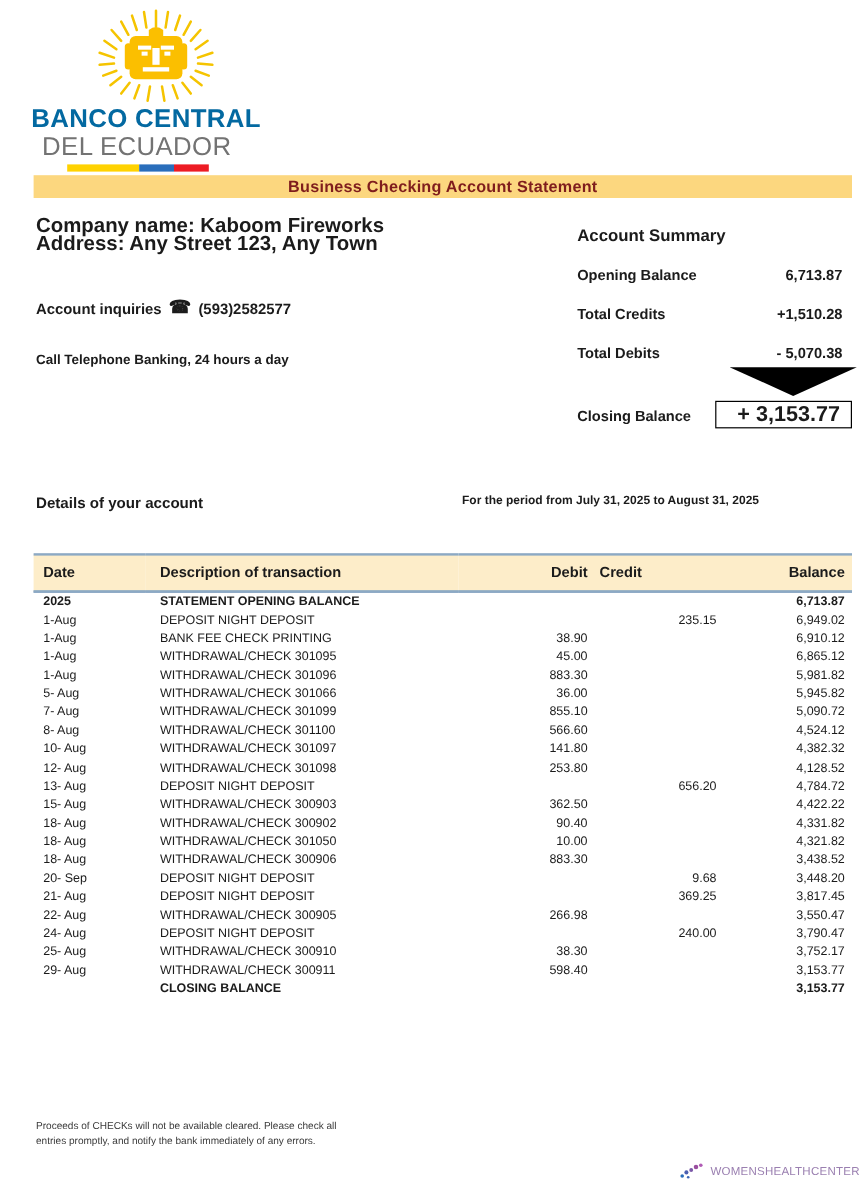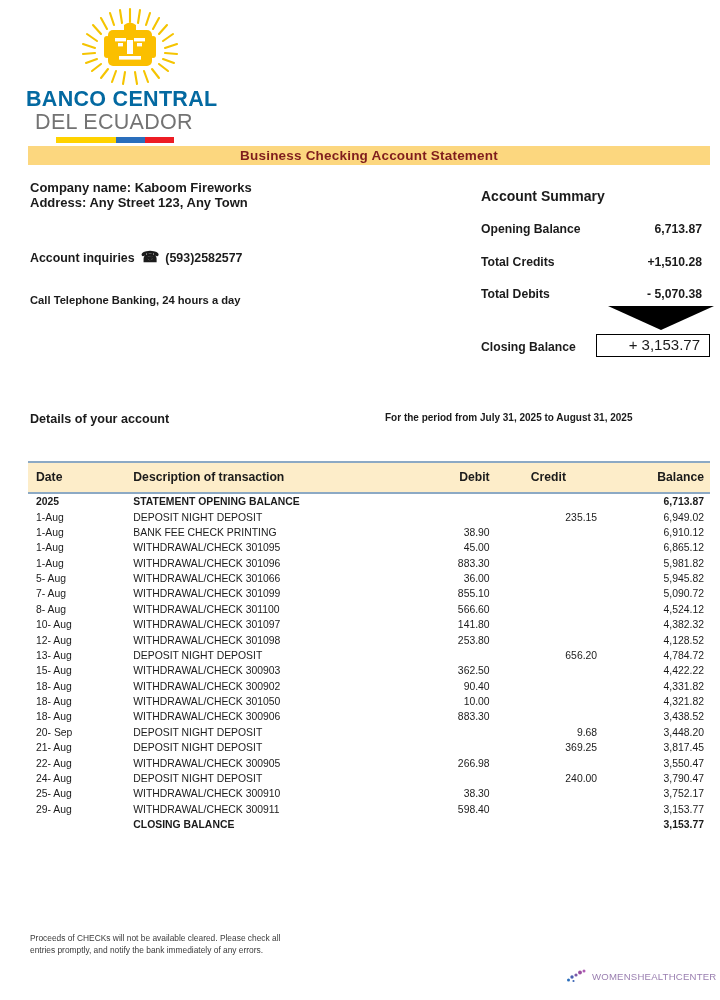--- a/index.html
+++ b/index.html
@@ -72,21 +72,21 @@
     text-align: center;
     line-height: 19px;
     letter-spacing: 0.2px;
   }
 
   
   .company-block {
     position: absolute;
     left: 30px;
     top: 180px;
-    font-size: 13px;
+    font-size: 17px;
     font-weight: bold;
     line-height: 15px;
   }
   .inquiries {
     position: absolute;
     left: 30px;
     top: 250px;
     font-size: 12.4px;
     font-weight: bold;
     display: flex;
@@ -148,22 +148,22 @@
     font-weight: bold;
   }
   .closing-box {
     position: absolute;
     left: 596px;
     top: 334px;
     width: 114px;
     height: 23px;
     border: 1.5px solid #000000;
     box-sizing: border-box;
-    font-size: 15px;
-    font-weight: normal;
+    font-size: 18px;
+    font-weight: bold;
     line-height: 20px;
     text-align: right;
     padding-right: 9px;
   }
 
   
   .details-label {
     position: absolute;
     left: 30px;
     top: 412px;
@@ -196,21 +196,21 @@
     border-top: 2px solid #8ca9c4;
     border-bottom: 2px solid #8ca9c4;
     font-size: 12.2px;
     font-weight: bold;
     padding: 5px 0 6px 0;
     height: 18px;
   }
   .col-date  { width: 92px;  text-align: left;  padding-left: 8px !important; }
   .col-desc  { width: 260px; text-align: left;  padding-left: 12px !important; }
   .col-debit { width: 118px; text-align: right; padding-right: 10px !important; }
-  .col-credit{ width: 106px; text-align: center; padding-right: 8px !important; }
+  .col-credit{ width: 106px; text-align: left; padding-right: 8px !important; }
   .col-bal   { width: 106px; text-align: right; padding-right: 6px !important; }
 
   table.txn tbody td {
     padding: 2.2px 0;
     vertical-align: top;
     white-space: nowrap;
   }
   table.txn tbody td.c-date   { text-align: left;  padding-left: 8px; }
   table.txn tbody td.c-desc   { text-align: left;  padding-left: 12px; }
   table.txn tbody td.c-debit  { text-align: right; padding-right: 10px; }

